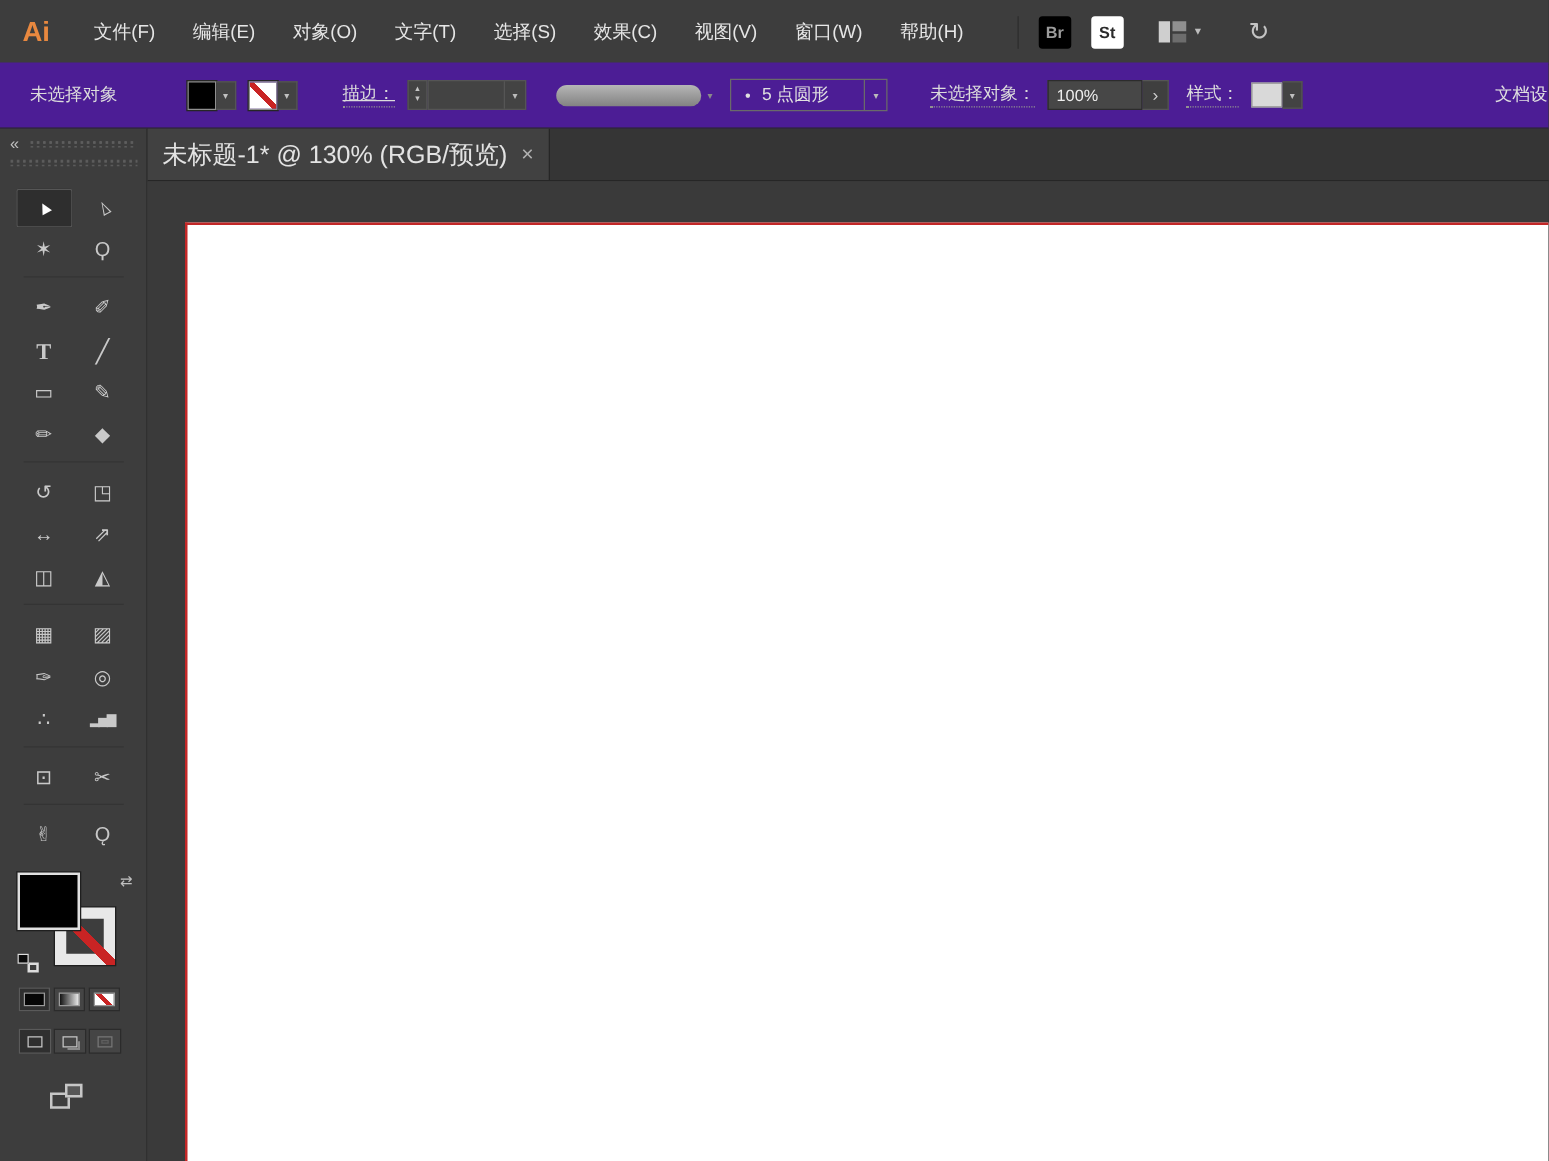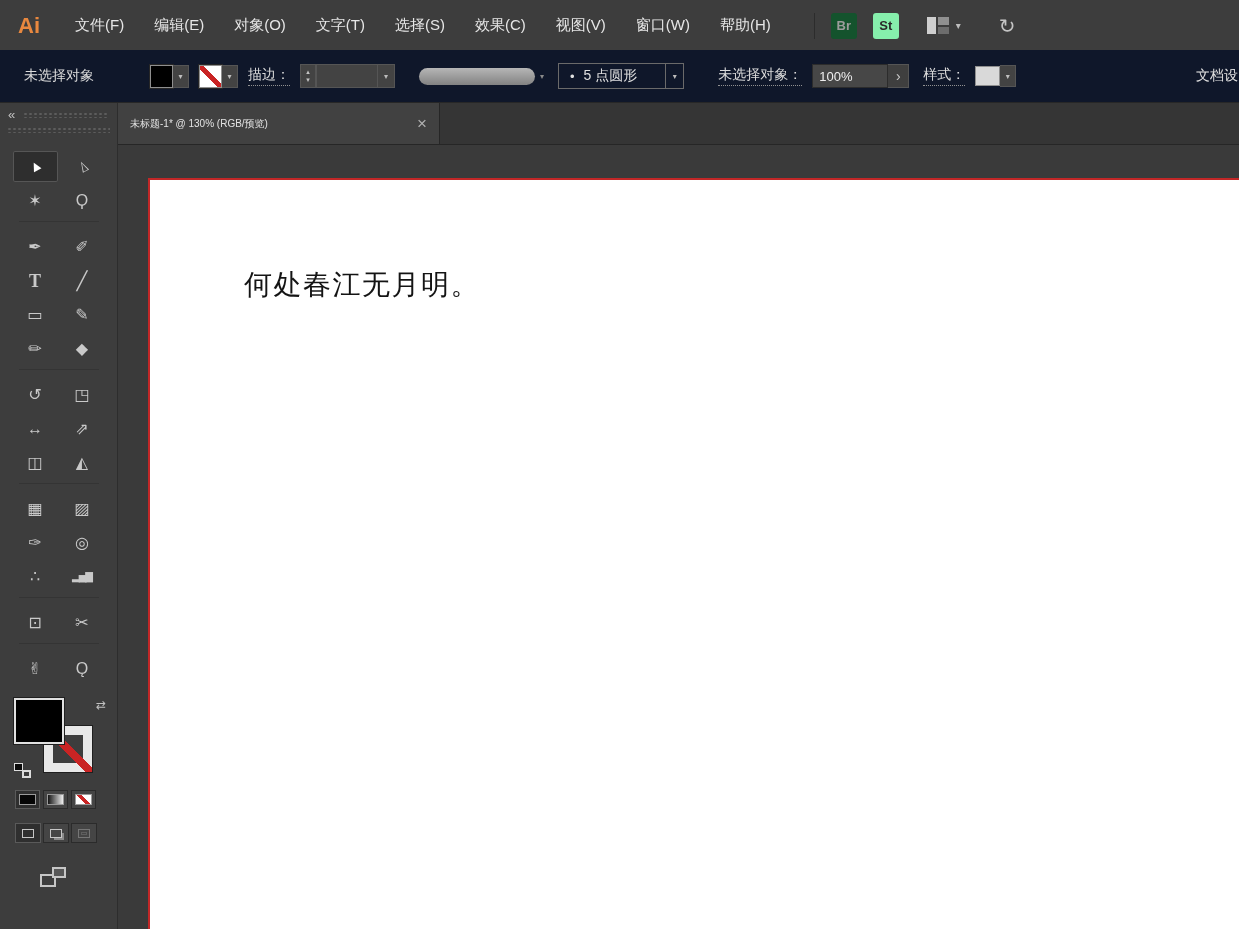--- a/index.html
+++ b/index.html
@@ -8,42 +8,42 @@
        font-family:"Liberation Sans","DejaVu Sans",sans-serif;color:#e0e0e0;}
 
   
   .menubar{position:absolute;top:0;left:0;width:100%;height:52px;display:flex;align-items:center;
            background:#3d3d3d;border-bottom:1px solid #2a2a2a;}
   .logo{margin:0 20px 0 18px;color:#e8883f;font-size:22px;font-weight:bold;}
   .menu-item{padding:6px 15px;font-size:15px;color:#e6e6e6;white-space:nowrap;cursor:default;}
   .mb-sep{width:1px;height:26px;background:#2c2c2c;margin:0 16px 0 28px;}
   .mb-btn{width:26px;height:26px;border-radius:3px;display:flex;align-items:center;justify-content:center;
           font-size:13px;font-weight:bold;margin-right:16px;}
-  .br-btn{background:#14532d;color:#9c9c9c;}
-  .st-btn{background:#86efac;color:#2b2b2b;}
+  .br-btn{background:#000000;color:#9c9c9c;}
+  .st-btn{background:#ffffff;color:#2b2b2b;}
   .ws-switch{display:flex;align-items:center;gap:7px;margin:0 8px 0 12px;}
   .ws-icon{position:relative;width:22px;height:17px;}
   .ws-icon .a{position:absolute;left:0;top:0;width:9px;height:17px;background:#cfcfcf;}
   .ws-icon .b{position:absolute;right:0;top:0;width:11px;height:8px;background:#909090;}
   .ws-icon .c{position:absolute;right:0;bottom:0;width:11px;height:7px;background:#6d6d6d;}
   .chev{color:#bdbdbd;font-size:10px;line-height:1;}
   .sync{font-size:20px;color:#c4c4c4;margin-left:30px;}
 
   
   .controlbar{position:absolute;top:50px;left:0;width:100%;height:53px;display:flex;align-items:center;
-              background:#0f172a;border-bottom:1px solid #272727;font-size:14px;}
+              background:#4c1d95;border-bottom:1px solid #272727;font-size:14px;}
   .status{margin-left:24px;color:#dcdcdc;width:106px;white-space:nowrap;}
   .swatch-wrap{display:flex;align-items:center;margin-left:20px;}
   .cb-swatch{width:23px;height:23px;border:1px solid #8f8f8f;box-shadow:0 0 0 1px #262626;}
   .fill-black{background:#000;}
   .stroke-none{background:linear-gradient(45deg,#fff 42%,#c92424 42%,#c92424 58%,#fff 58%);}
   .mini-arrow{width:16px;height:23px;display:flex;align-items:center;justify-content:center;
               font-size:8px;color:#c0c0c0;border:1px solid #555;border-left:none;background:#434343;}
   .link-label{border-bottom:1px dotted #919191;padding-bottom:1px;color:#dcdcdc;white-space:nowrap;}
-  .ml10{margin-left:10px;} .ml22{margin-left:10px;} .ml26{margin-left:14px;} .ml34{margin-left:34px;}
+  .ml10{margin-left:10px;} .ml22{margin-left:36px;text-decoration:underline;} .ml26{margin-left:14px;} .ml34{margin-left:34px;}
   .stepper{width:16px;height:24px;border:1px solid #555;background:#434343;margin-left:10px;
            display:flex;flex-direction:column;align-items:center;justify-content:center;font-size:7px;color:#c4c4c4;line-height:1.1;}
   .combo{display:flex;align-items:stretch;height:24px;border:1px solid #555;background:#434343;}
   .combo .val{min-width:60px;padding:0 6px;font-size:13px;color:#ddd;display:flex;align-items:center;}
   .combo .arr{width:17px;display:flex;align-items:center;justify-content:center;font-size:8px;color:#bbb;border-left:1px solid #555;}
   .brush-preview{width:116px;height:17px;border-radius:9px;background:linear-gradient(180deg,#b6b6b6,#828282);margin-left:24px;}
   .dim-arr{font-size:8px;color:#8a8a8a;margin-left:5px;}
   .brush-box{display:flex;align-items:stretch;height:26px;border:1px solid #6a6a6a;margin-left:14px;}
   .brush-box .bullet{font-size:13px;padding:0 9px 0 11px;color:#e0e0e0;display:flex;align-items:center;}
   .brush-box .txt{font-size:14px;color:#e0e0e0;padding-right:28px;display:flex;align-items:center;}
@@ -52,21 +52,21 @@
                  padding-left:6px;margin-left:10px;font-family:"Liberation Sans","DejaVu Sans",sans-serif;}
   .opacity-btn{width:21px;height:24px;border:1px solid #555;border-left:none;display:flex;align-items:center;justify-content:center;
                color:#ccc;font-size:14px;background:#3f3f3f;}
   .style-swatch{width:25px;height:20px;background:#d9d9d9;border:1px solid #8f8f8f;margin-left:10px;}
   .docsetup{margin-left:auto;padding-right:1px;font-size:14px;color:#e0e0e0;white-space:nowrap;}
 
   
   .tabbar{position:absolute;top:103px;left:118px;right:0;height:42px;background:#353535;
           border-bottom:1px solid #262626;display:flex;}
   .tab{width:322px;background:#414141;display:flex;align-items:center;padding:0 12px;border-right:1px solid #262626;}
-  .tab-title{font-size:10px;color:#e3e3e3;flex:1;white-space:nowrap;overflow:hidden;}
+  .tab-title{font-size:20px;color:#e3e3e3;flex:1;white-space:nowrap;overflow:hidden;}
   .tab-close{color:#b0b0b0;font-size:17px;margin-left:8px;}
 
   
   .toolbar{position:absolute;top:103px;left:0;width:118px;bottom:0;background:#3d3d3d;border-right:1px solid #2d2d2d;}
   .tb-head{display:flex;align-items:center;padding:5px 8px 0;}
   .collapse{color:#c0c0c0;font-size:13px;line-height:1;}
   .grip{height:6px;background-image:radial-gradient(circle,#5d5d5d 1px,transparent 1.4px);background-size:5px 4px;}
   .grip.inline{flex:1;margin-left:8px;}
   .grip.full{margin:6px 7px 0;}
   .tool-grid{margin-top:18px;display:grid;grid-template-columns:45px 45px;justify-content:center;row-gap:3px;column-gap:2px;}
@@ -352,18 +352,17 @@
       <div class="scr-ic" data-name="screen-mode-icon">
         <div class="r1"></div>
         <div class="r2"></div>
       </div>
     </div>
   </div>
 
   <div class="canvas" data-name="canvas-pasteboard">
     <div class="artboard" data-name="artboard">
       <div class="poem" data-name="poem-text-object">
-        <div data-name="poem-line">何处春江无月明。</div>
       </div>
     </div>
   </div>
 
 </div>
 
 </body></html>

